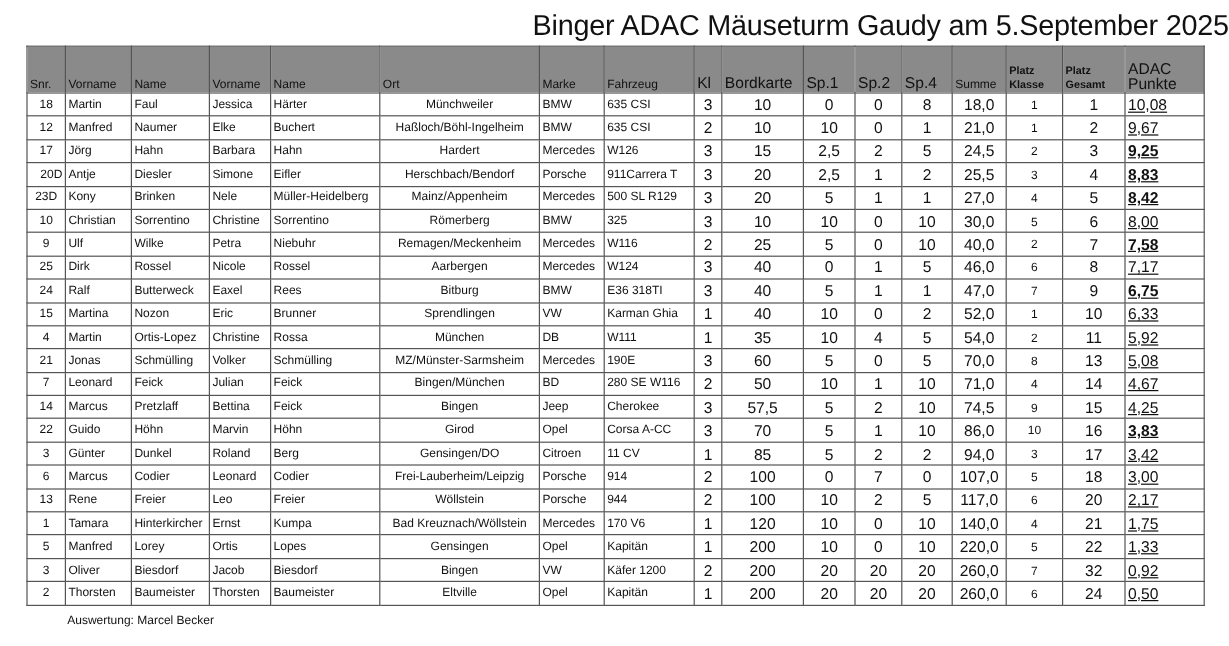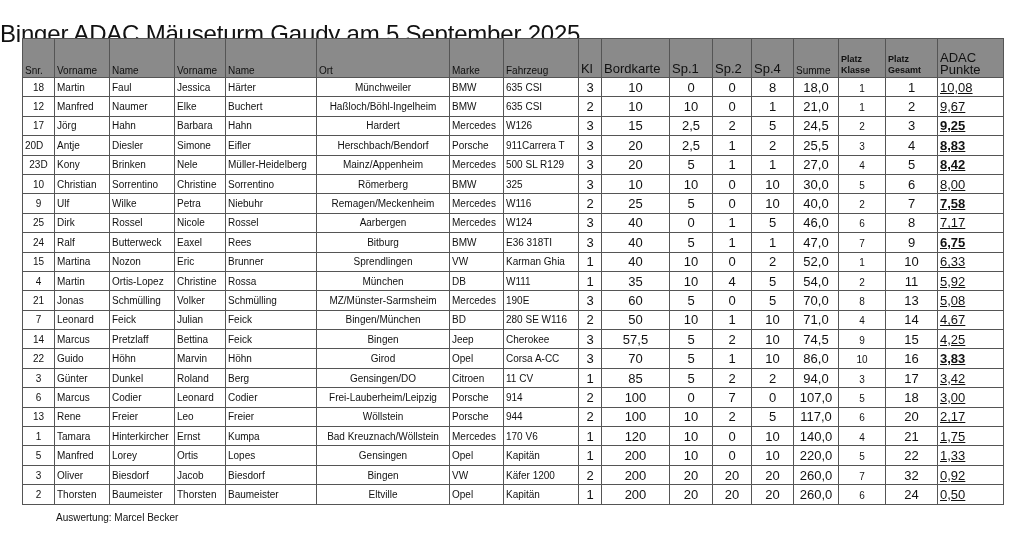--- a/index.html
+++ b/index.html
@@ -1,17 +1,17 @@
 <!DOCTYPE html>
 <html><head>
 <meta charset="utf-8">
 <style>
   html, body { margin: 0; padding: 0; background: #ffffff; }
   body { width: 1024px; height: 538px; position: relative; overflow: hidden; font-family: "Liberation Sans", sans-serif; color: #111; }
-  .title { position: absolute; left: 0; top: 20px; width: 1024px; text-align: left; font-size: 24px; line-height: 28px; letter-spacing: -0.2px; }
+  .title { position: absolute; left: 0; top: 8px; width: 1024px; text-align: right; font-size: 24px; line-height: 28px; letter-spacing: -0.2px; }
   table { position: absolute; left: 22px; top: 38px; border-collapse: collapse; table-layout: fixed; width: 981px; }
   th, td { border: 1px solid #555; padding: 0 2px; white-space: nowrap; overflow: hidden; }
   thead th { background: #8a8a8a; height: 37px; vertical-align: bottom; font-weight: normal; text-align: left; font-size: 10px; padding-bottom: 1px; color: #111; }
   thead th.big { font-size: 13px; }
   thead th.small-bold { font-weight: bold; font-size: 9px; text-align: left; line-height: 11px; }
   thead th.adac { font-size: 13px; line-height: 12px; }
   tbody td { height: 16.4px; font-size: 10px; line-height: 15px; }
   td.c { text-align: center; }
   td.num { text-align: center; font-size: 13px; }
   td.pk { text-align: center; font-size: 10px; padding-top: 2px; }
@@ -118,21 +118,21 @@
         <td class="num">15</td>
         <td class="num">2,5</td>
         <td class="num">2</td>
         <td class="num">5</td>
         <td class="num">24,5</td>
         <td class="pk">2</td>
         <td class="num">3</td>
         <td class="adac bold">9,25</td>
       </tr>
       <tr>
-        <td class="num" style="font-size: 10px; text-align: left;">20D</td>
+        <td class="num" style="font-size: 10px; text-align: right;">20D</td>
         <td>Antje</td>
         <td>Diesler</td>
         <td>Simone</td>
         <td>Eifler</td>
         <td class="c">Herschbach/Bendorf</td>
         <td>Porsche</td>
         <td class="fz">911Carrera T</td>
         <td class="num">3</td>
         <td class="num">20</td>
         <td class="num">2,5</td>

